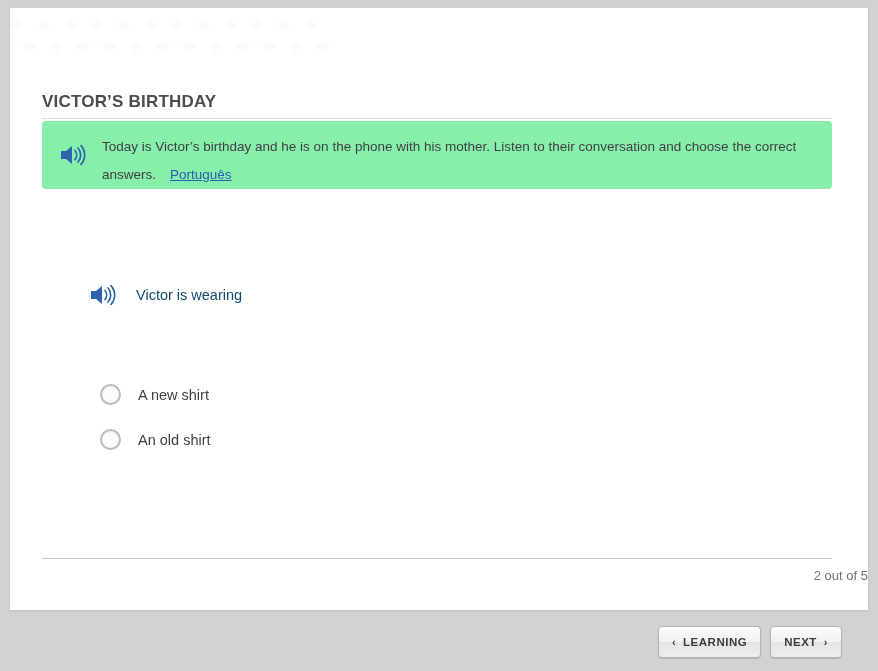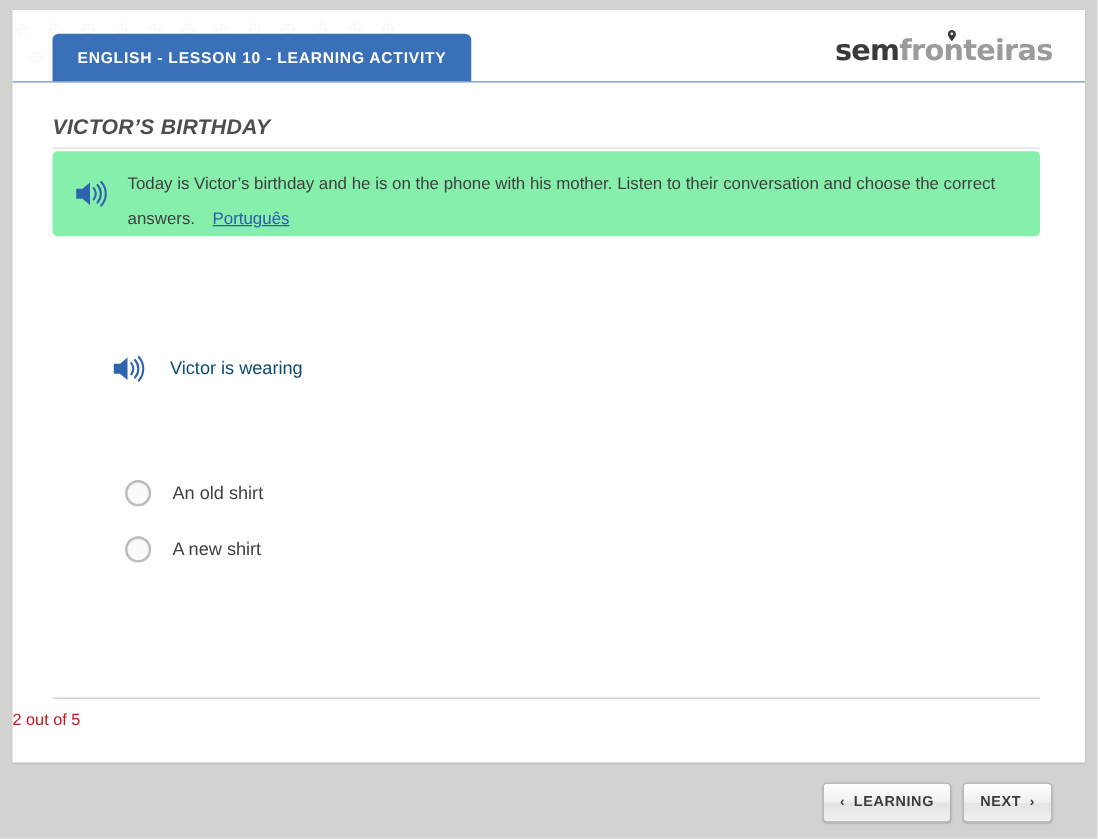--- a/index.html
+++ b/index.html
@@ -107,21 +107,20 @@
 
   
   .page-title {
     position: absolute;
     left: 32px;
     top: 84px;
     font-size: 17px;
     font-weight: bold;
     color: #4d4d4d;
     letter-spacing: 0.2px;
-    font-style: italic;
   }
   .title-rule {
     position: absolute;
     left: 32px;
     top: 110px;
     width: 790px;
     height: 1px;
     background: #dcdcdc;
   }
 
@@ -222,23 +221,23 @@
     top: 550px;
     width: 790px;
     height: 1px;
     background: #c9c9c9;
   }
   .progress {
     position: absolute;
     left: 0;
     top: 560px;
     width: 858px;
-    text-align: left;
+    text-align: right;
     font-size: 13px;
-    color: #b91c1c;
+    color: #737373;
   }
 
   
   .navbar {
     position: absolute;
     right: 36px;
     top: 626px;
     height: 32px;
     display: flex;
     gap: 9px;
@@ -268,31 +267,20 @@
 
 <div class="page">
 
   <div class="card">
 
     <div class="watermark">
       <div class="wm-row r1">⌖⌖⌖⌖⌖⌖⌖⌖⌖⌖⌖⌖</div>
       <div class="wm-row r2">⌖⌖⌖⌖⌖⌖⌖⌖⌖⌖⌖⌖</div>
     </div>
 
-    <div class="header">
-      <div class="tab">ENGLISH - LESSON 10 - LEARNING ACTIVITY</div>
-
-      <div class="logo">
-        <svg class="logo-pin" viewBox="0 0 12 14">
-          <path d="M6 0C3.24 0 1 2.2 1 4.9 1 8.6 6 14 6 14s5-5.4 5-9.1C11 2.2 8.76 0 6 0z" fill="#3a3a3a"></path>
-          <circle cx="6" cy="4.8" r="1.7" fill="#ffffff"></circle>
-        </svg>
-        <div class="logo-text"><span class="logo-sem">sem</span><span class="logo-fronteiras">fronteiras</span></div>
-      </div>
-    </div>
 
     <div class="page-title">VICTOR’S BIRTHDAY</div>
     <div class="title-rule"></div>
 
     <div class="instruction">
       <svg class="instr-speaker" viewBox="0 0 26 24">
         <path d="M1 8 h5 L12 3 v18 L6 16 H1 z" fill="#2e63ad"></path>
         <path d="M15 7.5 a7 7 0 0 1 0 9" stroke="#2e63ad" stroke-width="1.7" fill="none" stroke-linecap="round"></path>
         <path d="M18 5 a10.5 10.5 0 0 1 0 14" stroke="#2e63ad" stroke-width="1.7" fill="none" stroke-linecap="round"></path>
         <path d="M21 2.6 a14 14 0 0 1 0 18.8" stroke="#2e63ad" stroke-width="1.7" fill="none" stroke-linecap="round"></path>
@@ -308,25 +296,25 @@
         <path d="M15 7.5 a7 7 0 0 1 0 9" stroke="#2e63ad" stroke-width="1.7" fill="none" stroke-linecap="round"></path>
         <path d="M18 5 a10.5 10.5 0 0 1 0 14" stroke="#2e63ad" stroke-width="1.7" fill="none" stroke-linecap="round"></path>
         <path d="M21 2.6 a14 14 0 0 1 0 18.8" stroke="#2e63ad" stroke-width="1.7" fill="none" stroke-linecap="round"></path>
       </svg>
       <div class="q-text">Victor is wearing</div>
     </div>
 
     <div class="options">
       <div class="option">
         <span class="radio"></span>
-        <span class="option-label">An old shirt</span>
+        <span class="option-label">A new shirt</span>
       </div>
       <div class="option">
         <span class="radio"></span>
-        <span class="option-label">A new shirt</span>
+        <span class="option-label">An old shirt</span>
       </div>
     </div>
 
     <div class="footer-rule"></div>
     <div class="progress">2 out of 5</div>
 
   </div>
 
   <div class="navbar">
     <div class="nav-btn">

